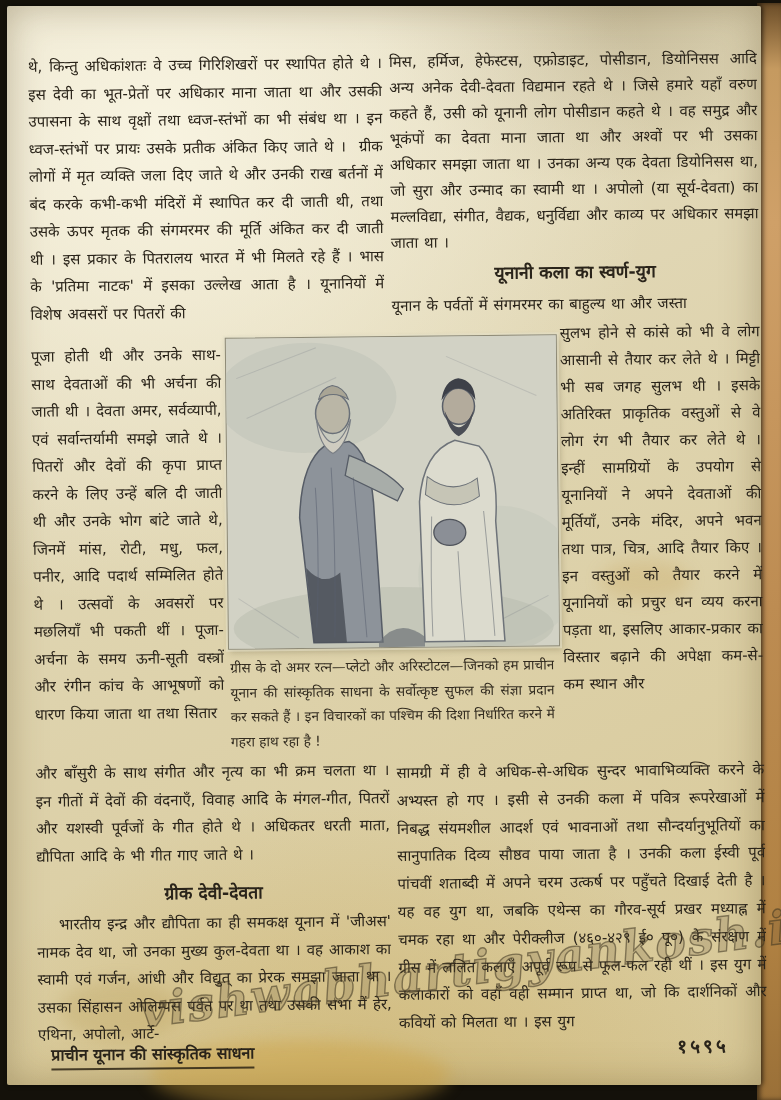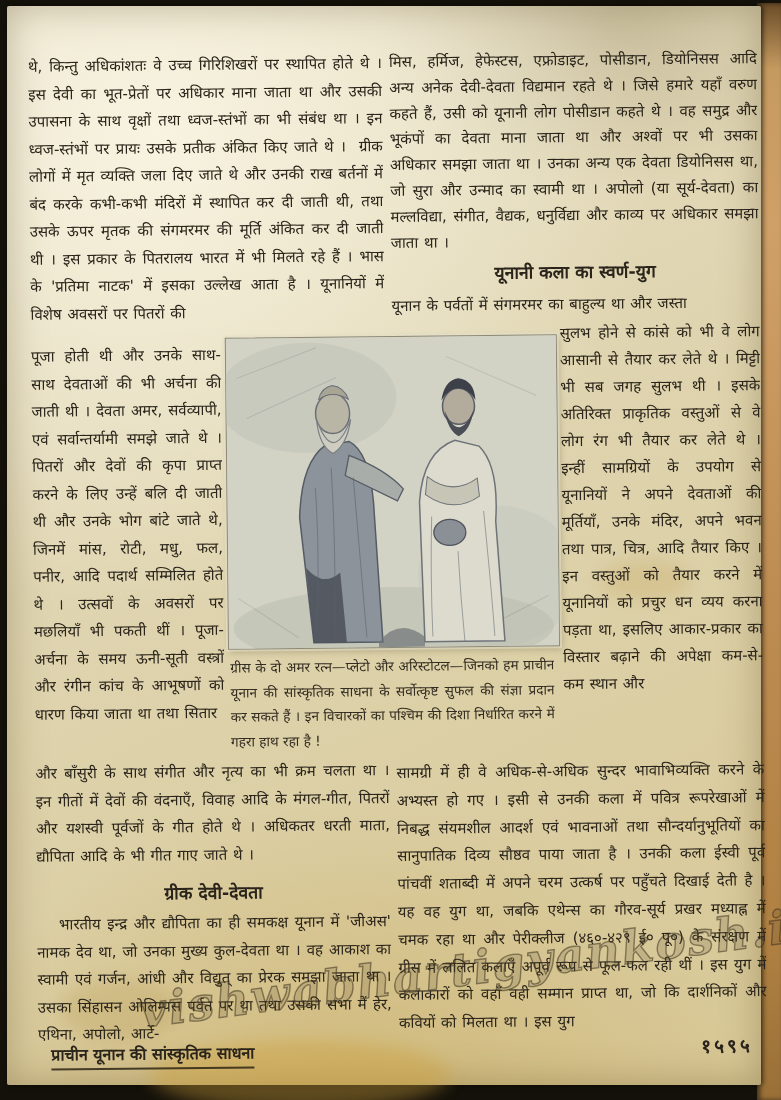--- a/index.html
+++ b/index.html
@@ -49,21 +49,21 @@
   .figure svg{display:block;width:100%;height:100%;}
   .caption{
     position:absolute;left:229px;top:654px;width:324px;height:102px;
     font-size:13.6px;line-height:24.5px;text-align:justify;overflow:hidden;color:#332c20;
   }
   .footer-title{
     position:absolute;left:46px;top:1040px;font-size:16px;font-weight:bold;
     border-bottom:2px solid rgba(45,36,20,.85);padding-bottom:3px;white-space:nowrap;
   }
   .page-number{
-    position:absolute;left:696px;top:1036px;font-size:19px;letter-spacing:3px;font-weight:bold;
+    position:absolute;left:672px;top:1036px;font-size:19px;letter-spacing:3px;font-weight:bold;
   }
   .watermark{
     position:absolute;left:140px;top:985px;width:660px;
     transform:rotate(-7.5deg);transform-origin:0 50%;
     font-family:"DejaVu Serif",serif;font-style:italic;font-weight:bold;
     font-size:46px;letter-spacing:2px;white-space:nowrap;
     color:rgba(95,80,50,.18);
     -webkit-text-stroke:1.4px rgba(62,52,32,.55);
     pointer-events:none;
   }

